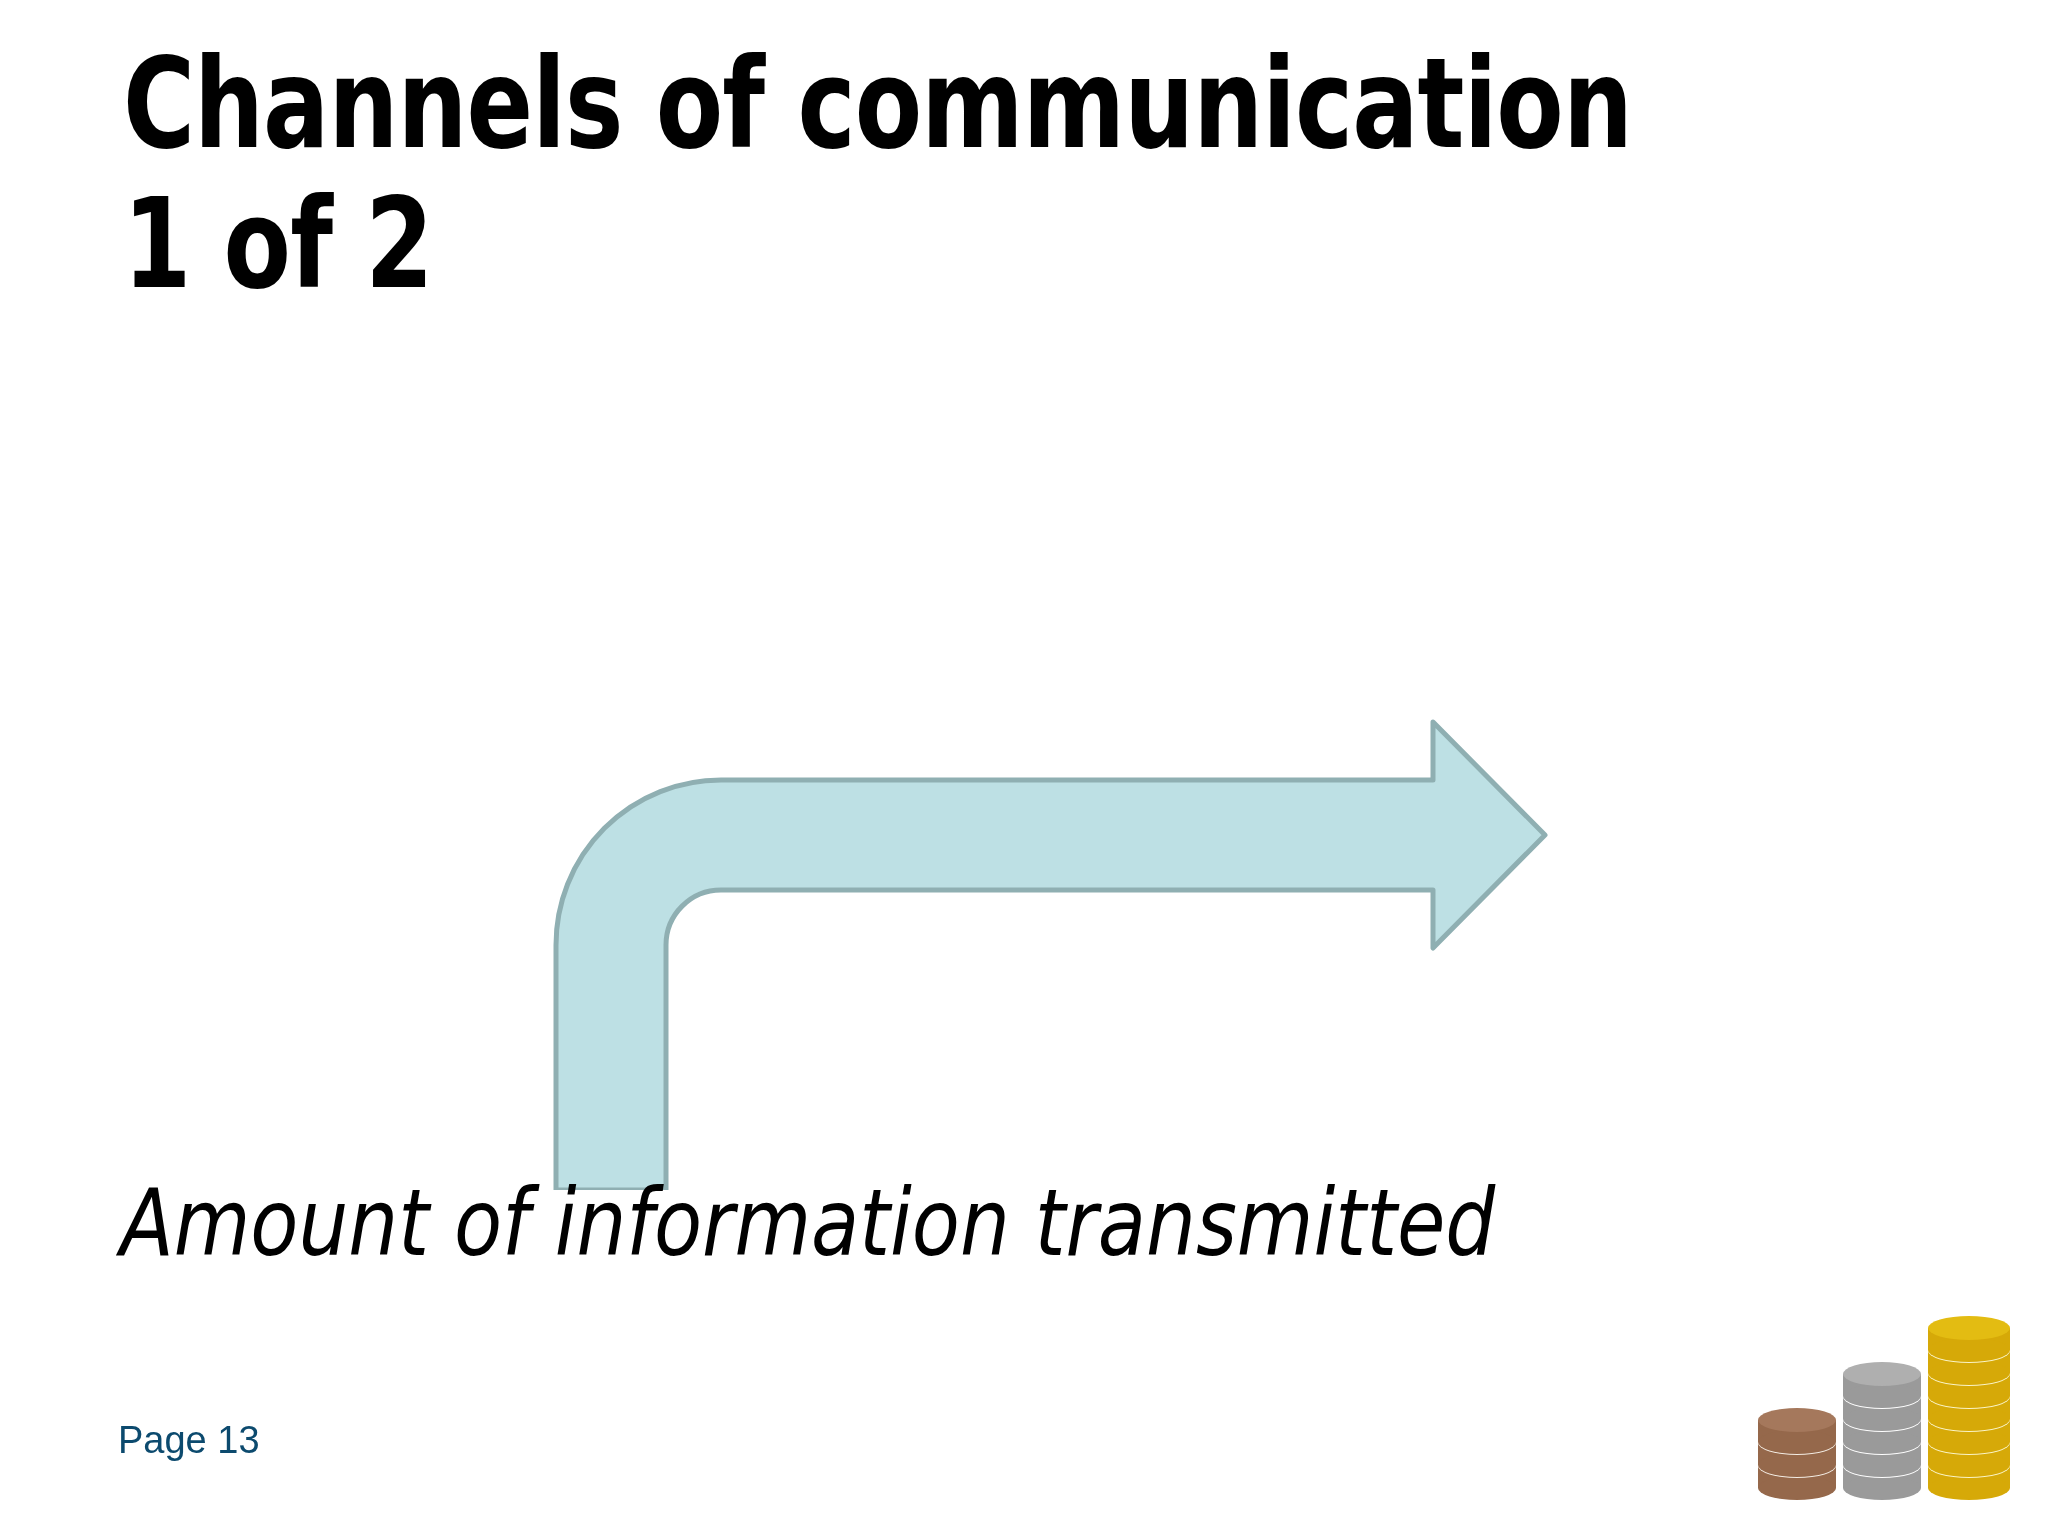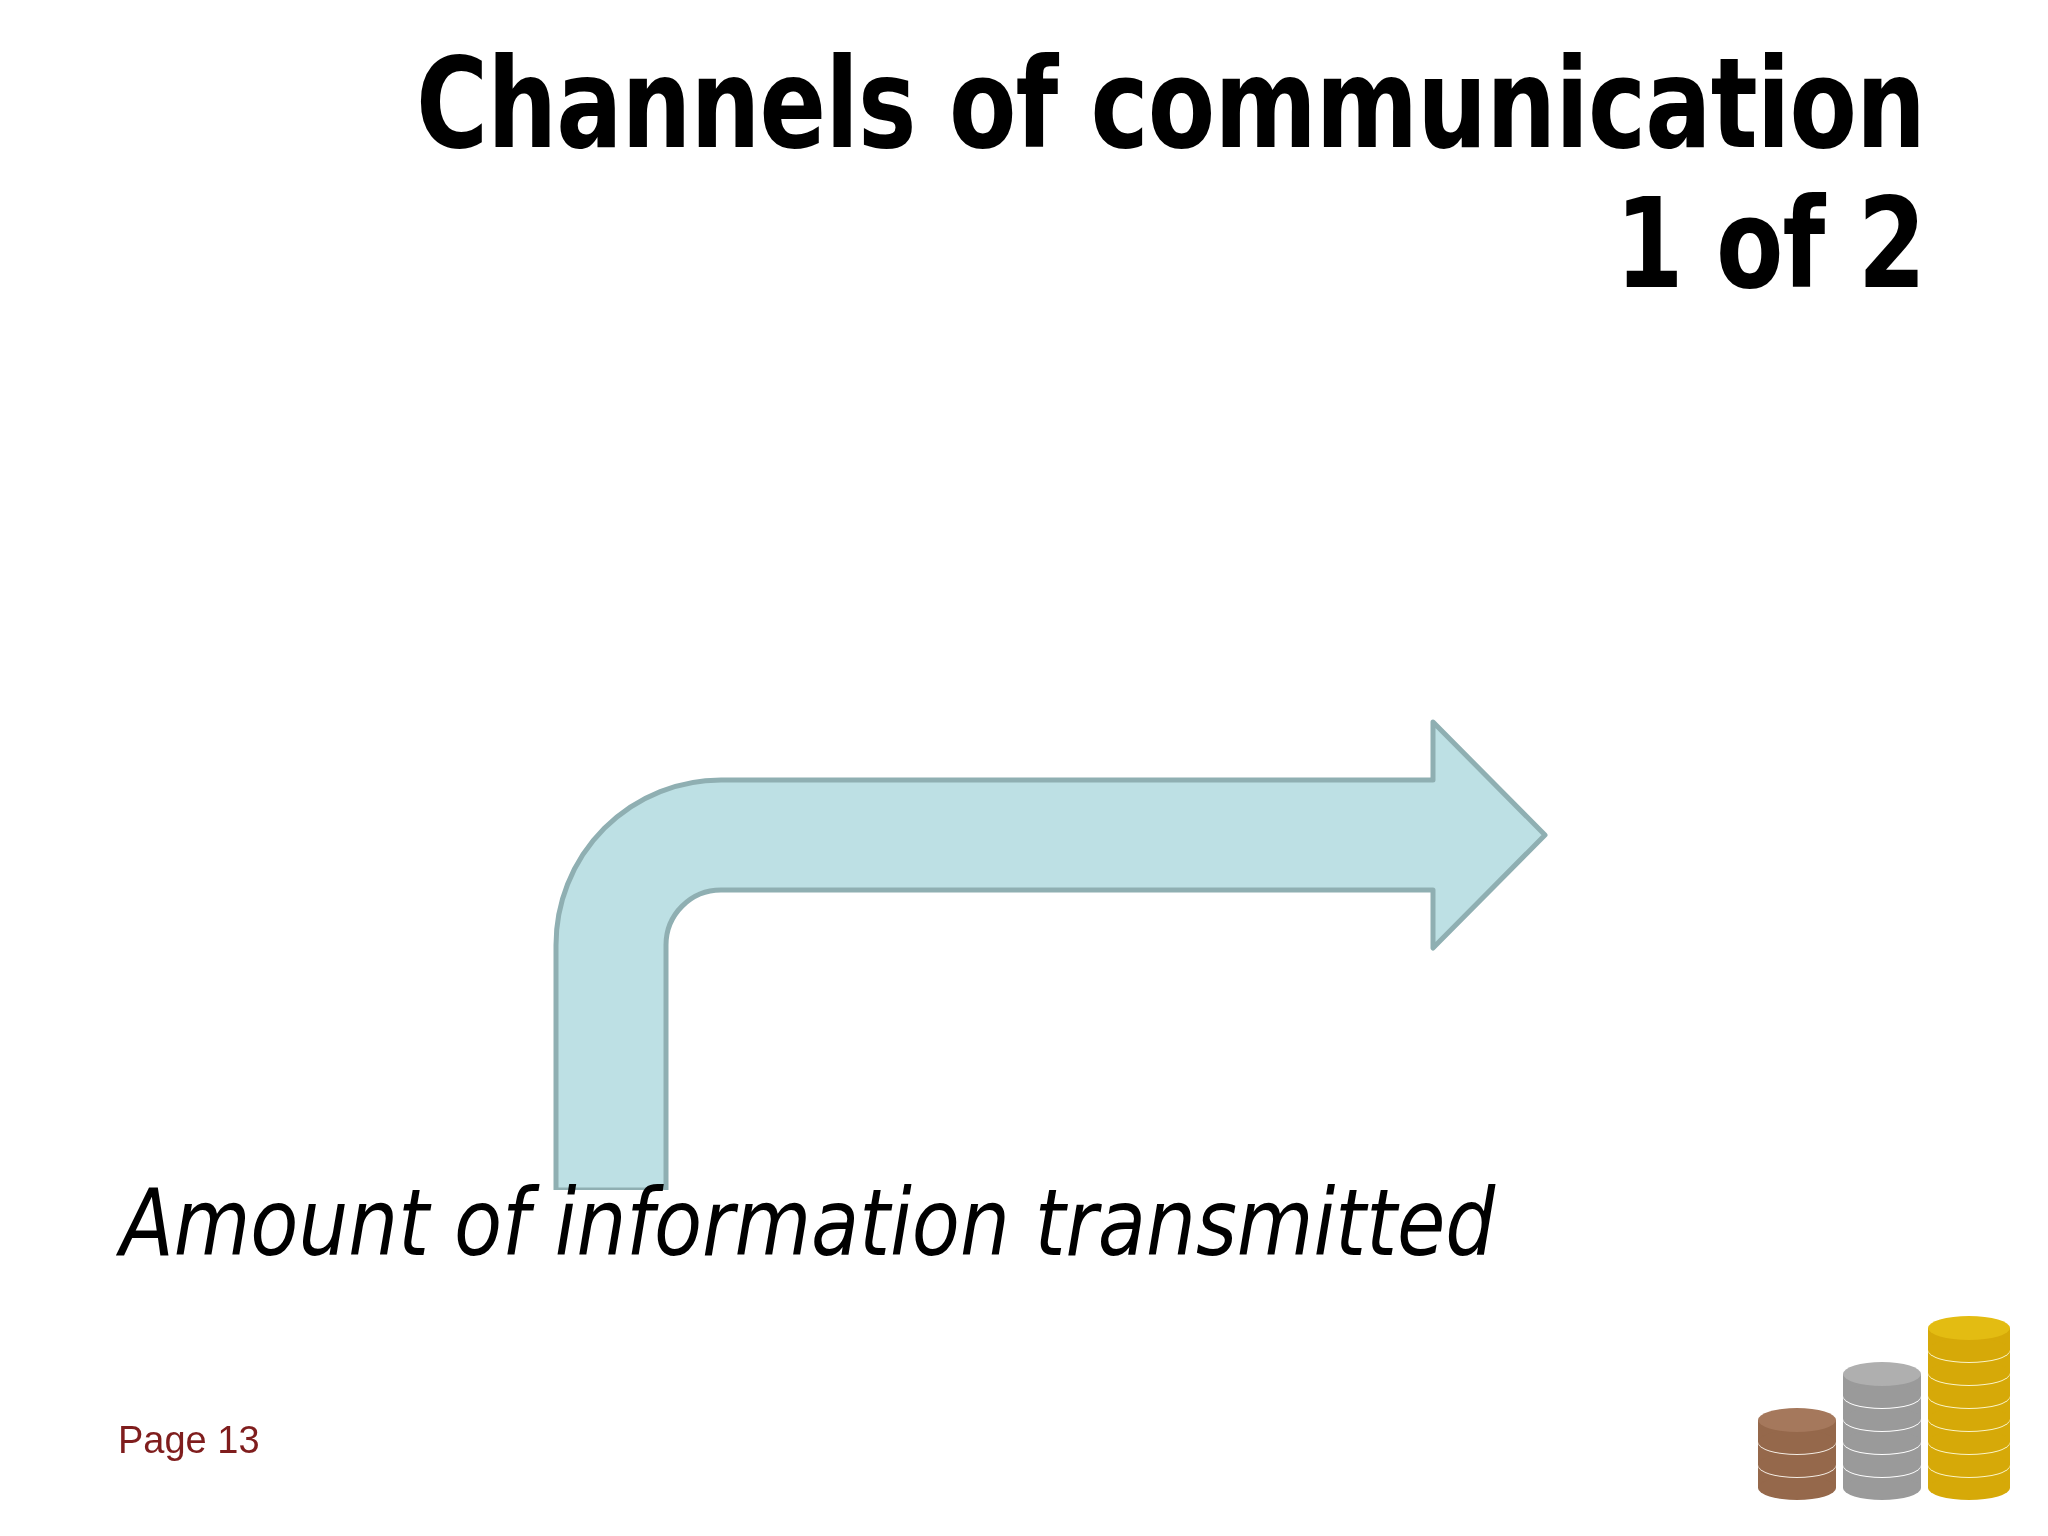--- a/index.html
+++ b/index.html
@@ -20,21 +20,21 @@
     inset: 0;
     background: #ffffff;
   }
 
   
   .title-block {
     position: absolute;
     left: 0;
     top: 34px;
     width: 2048px;
-    text-align: right;
+    text-align: left;
   }
   .title-line {
     font-family: "DejaVu Sans Condensed", "Liberation Sans Narrow", "Liberation Sans", sans-serif;
     font-weight: 700;
     font-size: 124px;
     line-height: 140px;
     letter-spacing: -1px;
     color: #000000;
     white-space: nowrap;
     transform: scaleX(0.88);
@@ -101,21 +101,21 @@
   }
 
   
   .page-number {
     position: absolute;
     left: 118px;
     top: 1417px;
     font-family: "Liberation Sans", sans-serif;
     font-size: 38px;
     line-height: 46px;
-    color: #7f1d1d;
+    color: #0c4a6e;
     white-space: nowrap;
   }
 
   
   .coins {
     position: absolute;
     left: 1736px;
     top: 1288px;
     width: 300px;
     height: 248px;

